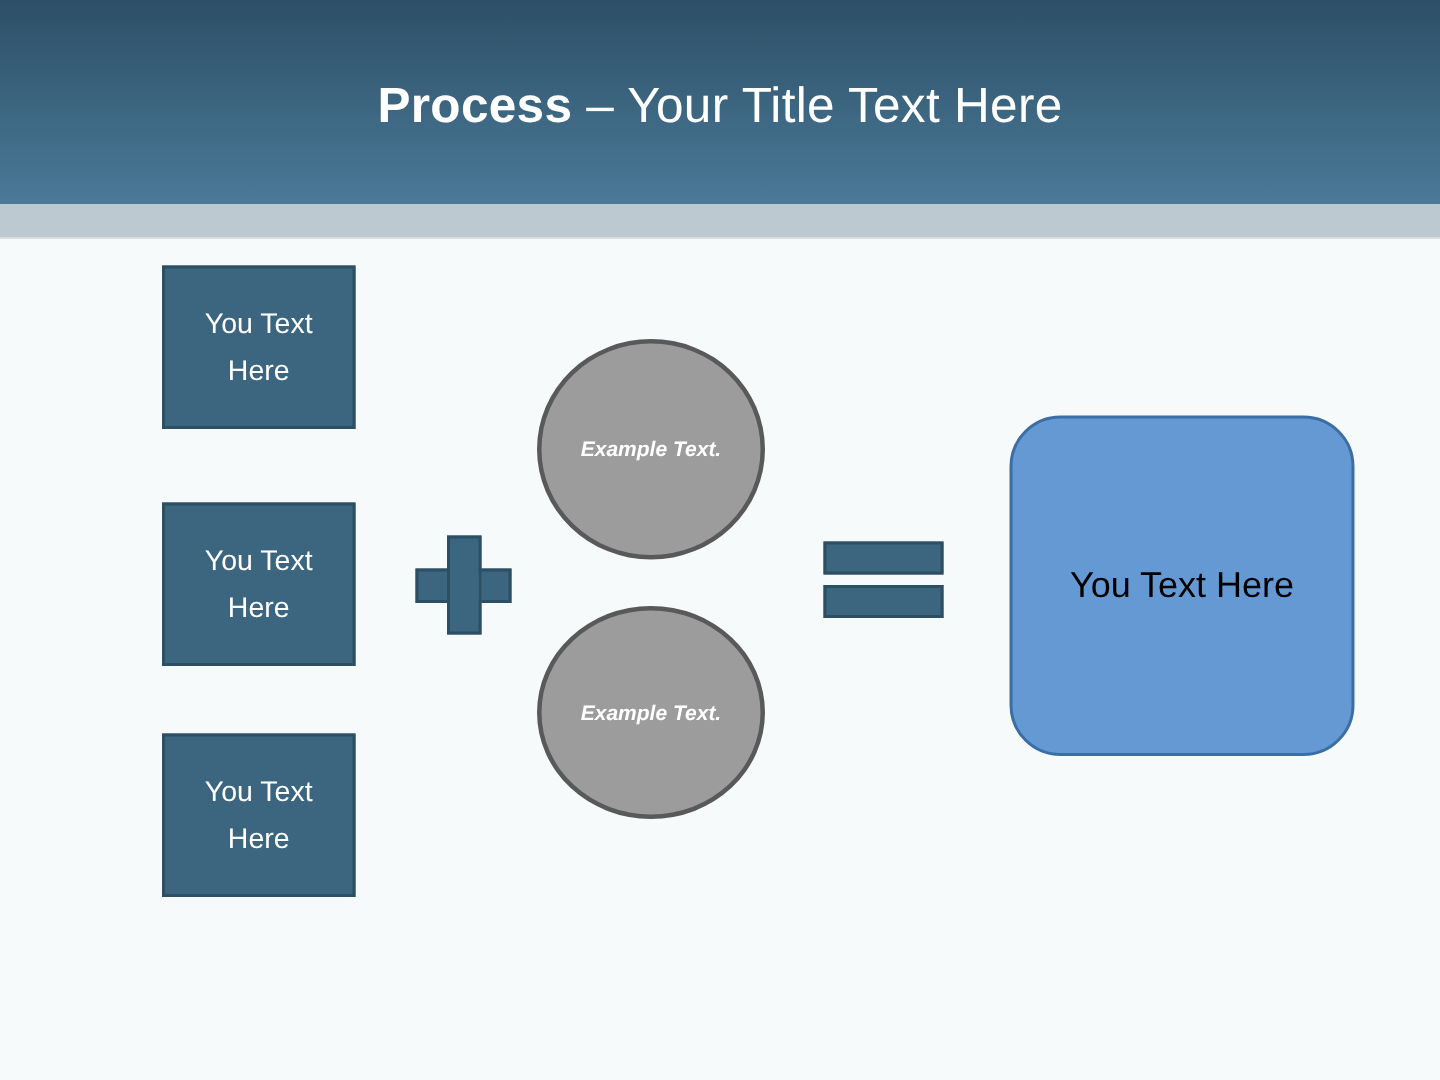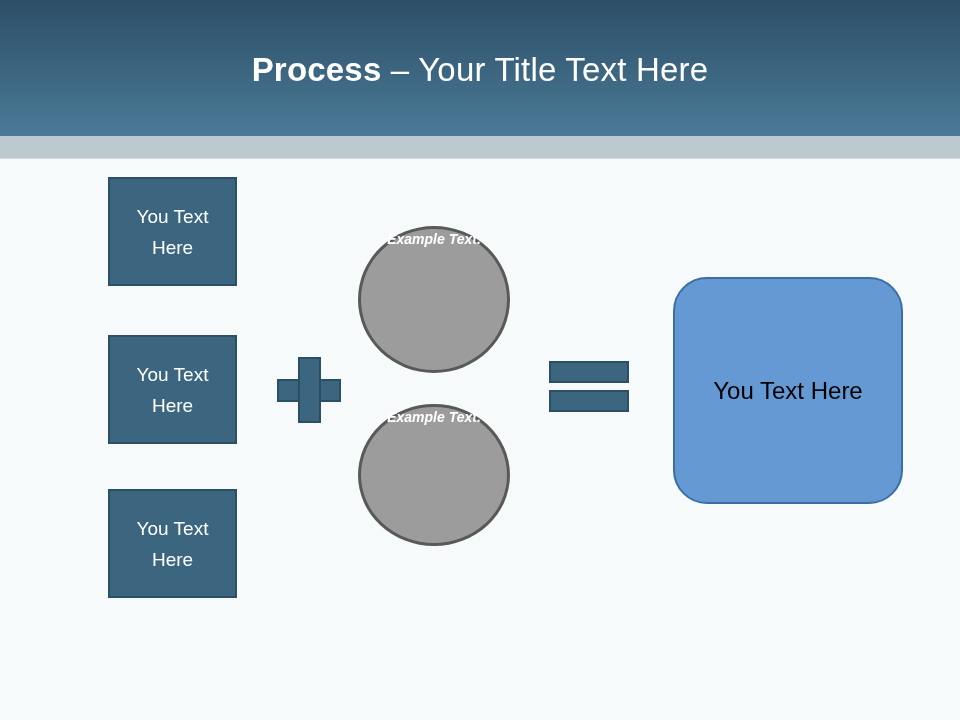--- a/index.html
+++ b/index.html
@@ -120,20 +120,21 @@
   
   .circle-node {
     position: absolute;
     width: 152px;
     height: 147px;
     border-radius: 50%;
     background: #9c9c9c;
     border: 3px solid #595959;
     box-sizing: border-box;
     display: flex;
+    align-items: center;
     justify-content: center;
     color: #ffffff;
     font-size: 14px;
     font-weight: bold;
     font-style: italic;
     line-height: 21px;
     text-align: center;
   }
   #circle-node-1 { left: 358px; top: 226px; }
   #circle-node-2 { left: 358px; top: 404px; width: 152px; height: 142px; }

